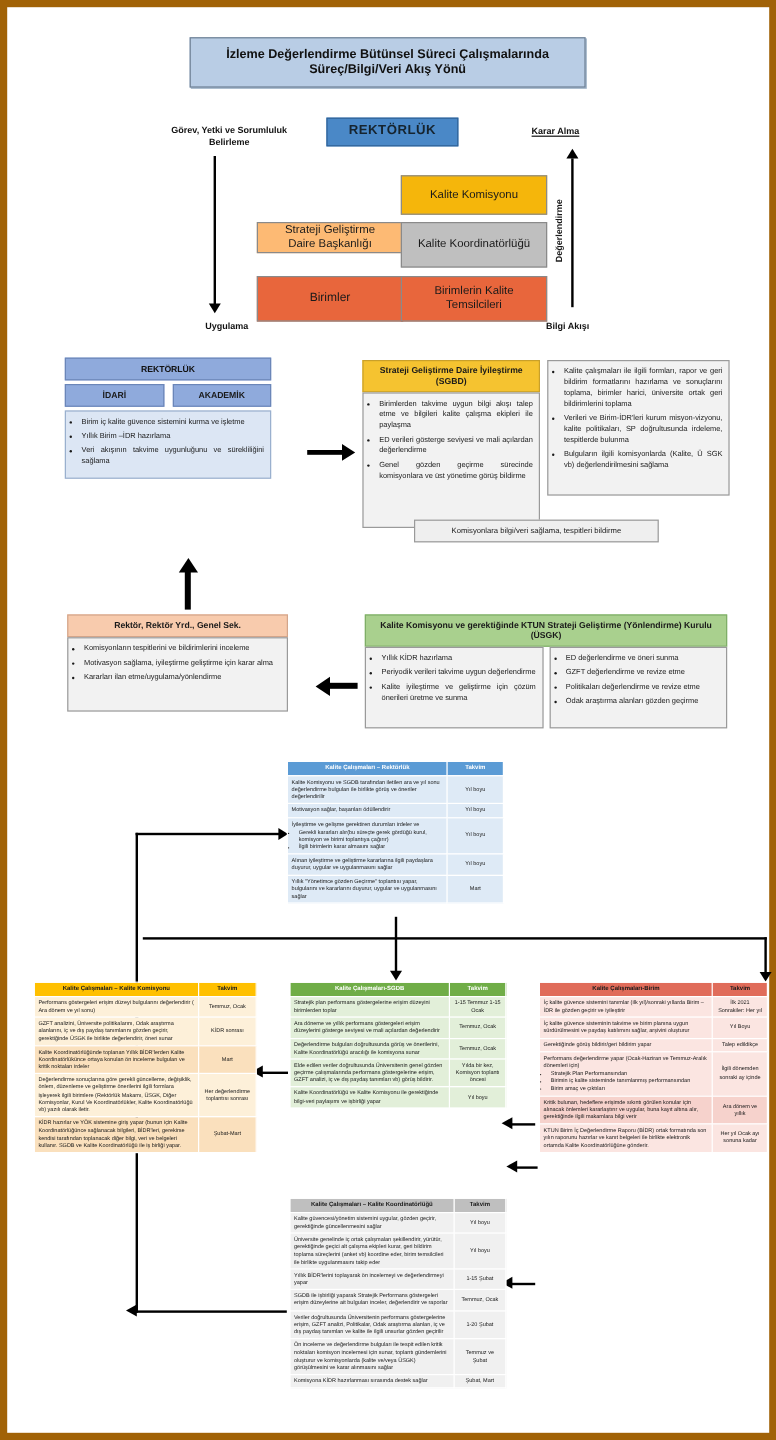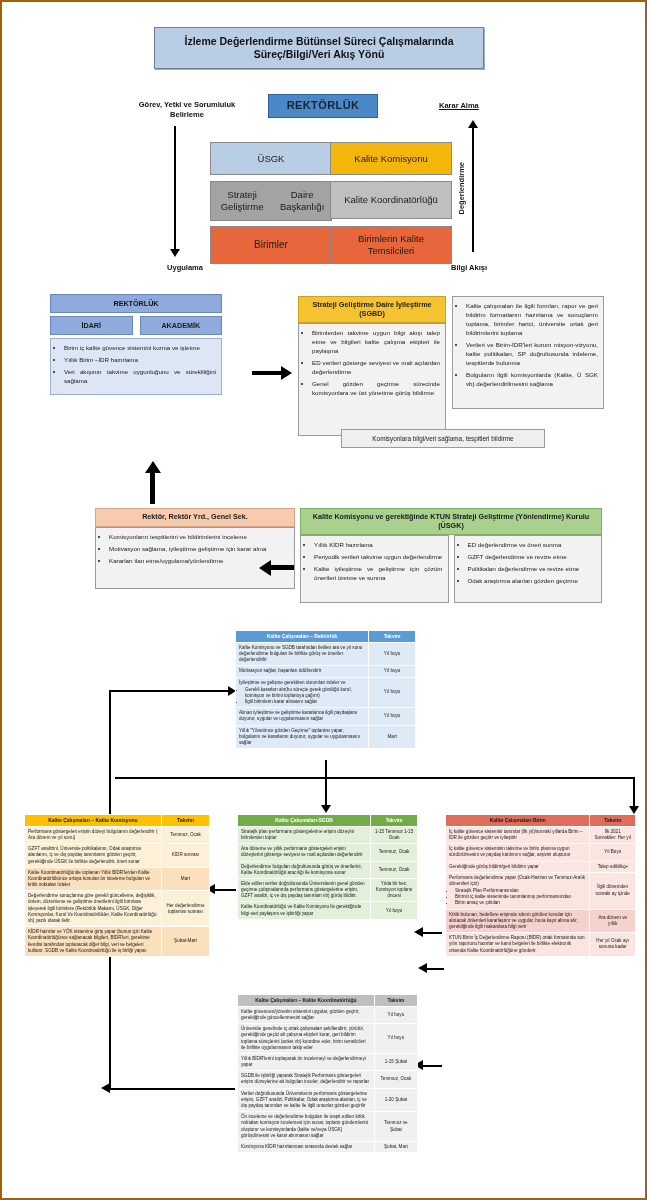--- a/index.html
+++ b/index.html
@@ -5,21 +5,21 @@
   * { box-sizing: border-box; }
   html, body { margin:0; padding:0; }
   body {
     width: 647px; height: 1200px;
     background: #ffffff;
     font-family: "Liberation Sans", sans-serif;
     color: #1a1a1a;
     position: relative;
     overflow: hidden;
   }
-  .page { position:absolute; inset:0; border:2px solid #a16207; }
+  .page { position:absolute; inset:0; border:6px solid #a16207; }
 
   
   .box { position:absolute; border:1px solid #8a8a8a; display:flex;
          align-items:center; justify-content:center; text-align:center;
          line-height:1.25; }
 
   
   #title {
     left:152px; top:25px; width:330px; height:42px;
     background:#b9cde5; border:1px solid #6d7f93;
@@ -37,21 +37,21 @@
          text-align:center; line-height:1.3; }
   #lbl-gorev { left:135px; top:98px; width:100px; }
   #lbl-karar { left:437px; top:99px; width:90px; text-align:left;text-decoration:underline; }
   #lbl-uygulama { left:138px; top:261px; width:90px; }
   #lbl-bilgi { left:437px; top:261px; width:90px; text-align:left;padding-left:12px; }
   #lbl-deger { position:absolute; left:455px; top:160px; font-size:7.5px;
                font-weight:bold; writing-mode:vertical-rl; transform:rotate(180deg); }
 
   #usgk      { left:208px; top:140px; width:122px; height:33px; background:#b9cde5; font-size:9.5px; }
   #komisyon  { left:328px; top:140px; width:122px; height:33px; background:#f5b60b; font-size:9.5px; }
-  #strateji  { left:208px; top:179px; width:122px; height:40px; background:#a3a3a3; font-size:9.5px; flex-direction:row; }
+  #strateji  { left:208px; top:179px; width:122px; height:26px; background:#fdba74; font-size:9.5px; flex-direction:column; }
   #koordin   { left:328px; top:179px; width:122px; height:38px; background:#bfbfbf; font-size:9.5px; }
   #birimler  { left:208px; top:224px; width:122px; height:38px; background:#e8663c; font-size:10px; }
   #btemsil   { left:328px; top:224px; width:122px; height:38px; background:#e8663c; font-size:9.5px; flex-direction:column; }
 
   
   .vline { position:absolute; background:#000; width:1.6px; }
   .arrowhead { position:absolute; width:0; height:0; }
   .ah-down { border-left:5px solid transparent; border-right:5px solid transparent; border-top:8px solid #000; }
   .ah-up   { border-left:5px solid transparent; border-right:5px solid transparent; border-bottom:8px solid #000; }
   .ah-left { border-top:7px solid transparent; border-bottom:7px solid transparent; border-right:11px solid #000; }
@@ -77,21 +77,21 @@
 
   #sgbd-panel { left:296px; top:294px; width:148px; }
   #sgbd-panel .hdr { background:#f5c330; border-color:#c9a02a; }
   #kko-panel { left:450px; top:294px; width:152px; }
   #kko-panel .hdr { background:#f5c330; border-color:#c9a02a; }
 
   #komisyon-note { position:absolute; left:339px; top:427px; width:204px;
       background:#efefef; border:1px solid #9a9a9a; font-size:6.4px;
       text-align:center; padding:5px 4px; }
 
-  #rektor-panel { left:50px; top:506px; width:200px;margin-left:43px; }
+  #rektor-panel { left:50px; top:506px; width:184px; }
   #rektor-panel .hdr { background:#f8cbad; border-color:#d3a58a; }
   #kk-panel { left:298px; top:506px; width:302px; }
   #kk-panel .hdr { background:#a9d08e; border-color:#7fae68; }
   .two-col { display:flex; gap:5px; }
   .two-col > div { flex:1; }
 
   
   table.t { position:absolute; border-collapse:collapse; table-layout:fixed; }
   table.t th, table.t td { border:1px solid #ffffff; padding:2px 3px;
       font-size:4.6px; line-height:1.35; vertical-align:middle; }
@@ -146,21 +146,20 @@
   <div class="lbl" id="lbl-uygulama">Uygulama</div>
   <div class="lbl" id="lbl-bilgi">Bilgi Akışı</div>
   <div id="lbl-deger">Değerlendirme</div>
 
   <div class="vline" style="left:172px; top:124px; height:124px;"></div>
   <div class="arrowhead ah-down" style="left:168px; top:247px;"></div>
 
   <div class="vline" style="left:470px; top:126px; height:124px;"></div>
   <div class="arrowhead ah-up" style="left:466px; top:118px;"></div>
 
-  <div class="box" id="usgk">ÜSGK</div>
   <div class="box" id="komisyon">Kalite Komisyonu</div>
   <div class="box" id="strateji">
     <span>Strateji Geliştirme</span>
     <span>Daire Başkanlığı</span>
   </div>
   <div class="box" id="koordin">Kalite Koordinatörlüğü</div>
   <div class="box" id="birimler">Birimler</div>
   <div class="box" id="btemsil">
     <span>Birimlerin Kalite</span>
     <span>Temsilcileri</span>

